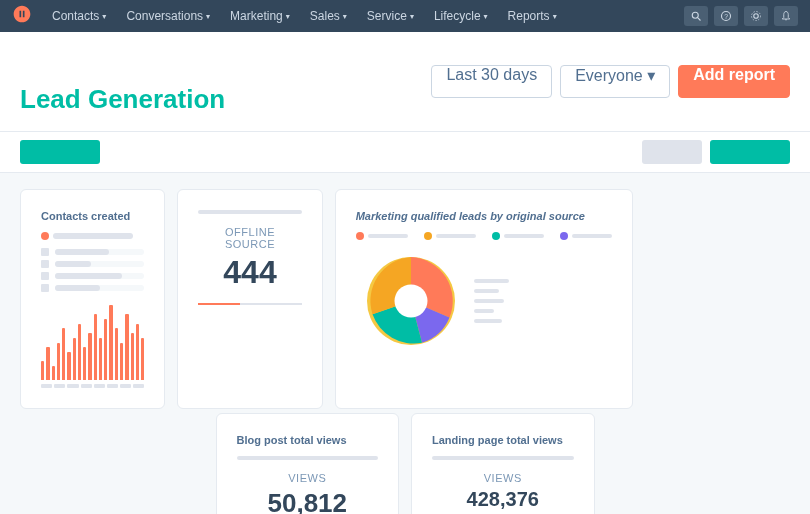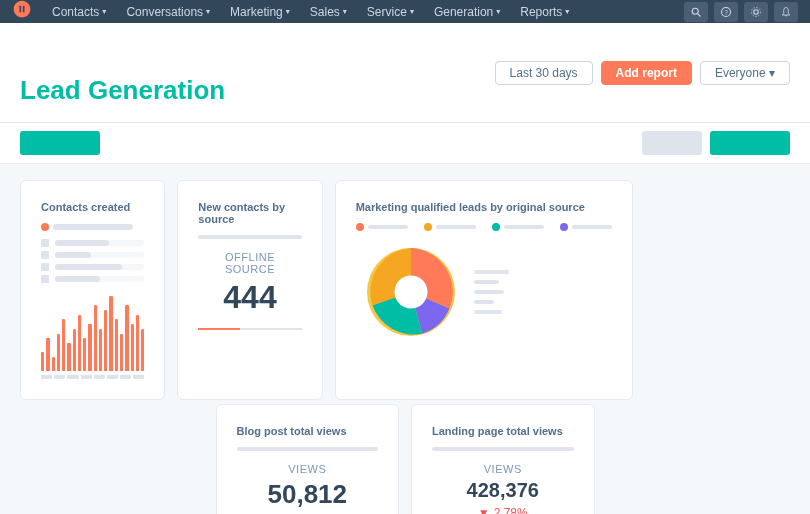--- a/index.html
+++ b/index.html
@@ -1,32 +1,32 @@
 <!DOCTYPE html>
 <html><head>
   <meta charset="utf-8">
   <style>
     * { box-sizing: border-box; margin: 0; padding: 0; }
     body { font-family: -apple-system, BlinkMacSystemFont, 'Segoe UI', Helvetica, Arial, sans-serif; background: #f5f8fa; width: 810px; min-height: 514px; overflow-x: hidden; }
 
     
-    .top-nav { background: #33475b; height: 23px; display: flex; align-items: center; padding: 0 12px; gap: 4px; }
+    .top-nav { background: #33475b; height: 32px; display: flex; align-items: center; padding: 0 12px; gap: 4px; }
     .nav-logo { color: #ff7a59; font-size: 18px; font-weight: bold; margin-right: 8px; }
     .nav-item { color: #cbd6e2; font-size: 12px; padding: 4px 8px; display: flex; align-items: center; gap: 3px; cursor: pointer; border-radius: 3px; }
     .nav-chevron { font-size: 8px; }
     .nav-spacer { flex: 1; }
     .nav-icons { display: flex; gap: 6px; align-items: center; }
     .nav-icon-btn { width: 24px; height: 20px; background: #4a5f73; border-radius: 3px; display: flex; align-items: center; justify-content: center; cursor: pointer; }
     .nav-icon-btn svg { width: 12px; height: 12px; fill: #cbd6e2; }
 
     
     .page-header { background: #fff; padding: 16px 20px; border-bottom: 1px solid #e5eaf0; display: flex; align-items: center; }
     .page-title { font-size: 26px; font-weight: 600; color: #00bda5; flex: 1; margin-top: 36px; }
     .header-actions { display: flex; gap: 8px; align-items: center; }
-    .header-btn { height: 24px; padding: 0 14px; border: 1px solid #cbd6e2; background: #fff; border-radius: 4px; font-size: 12px; color: #516f90; cursor: pointer; display: flex; align-items: center; gap: 4px; }
+    .header-btn { height: 33px; padding: 0 14px; border: 1px solid #cbd6e2; background: #fff; border-radius: 4px; font-size: 16px; color: #516f90; cursor: pointer; display: flex; align-items: flex-start; gap: 4px; }
     .header-btn-primary { background: #ff7a59; border-color: #ff7a59; color: #fff; font-weight: 600; }
 
     
     .toolbar { background: #fff; padding: 8px 20px; border-bottom: 1px solid #e5eaf0; display: flex; align-items: center; gap: 8px; }
     .toolbar-filter { height: 24px; width: 80px; background: #00bda5; border-radius: 3px; }
     .toolbar-spacer { flex: 1; }
     .toolbar-filter-right { height: 24px; width: 60px; background: #dfe3eb; border-radius: 3px; }
     .toolbar-filter-right2 { height: 24px; width: 80px; background: #00bda5; border-radius: 3px; }
 
     
@@ -56,21 +56,21 @@
     .stat-card { display: flex; flex-direction: column; }
     .stat-source-label { font-size: 11px; color: #7c98b6; text-align: center; letter-spacing: 0.5px; text-transform: uppercase; margin-bottom: 4px; }
     .stat-value { font-size: 32px; font-weight: 700; color: #33475b; text-align: center; margin-bottom: 4px; }
     .stat-change { display: flex; align-items: center; justify-content: center; gap: 4px; font-size: 12px; }
     .stat-change.up { color: #00bda5; }
     .stat-change.down { color: #f2545b; }
     .stat-divider { height: 2px; background: linear-gradient(to right, #ff7a59 40%, #dfe3eb 40%); margin: 8px 0; }
     .stat-header-bar-filled { height: 4px; background: #dfe3eb; border-radius: 2px; margin-bottom: 12px; width: 100%; }
 
     
-    .pie-card { grid-column: span 1; }
+    .pie-card { grid-column: span 1; font-style: italic; }
     .pie-legend { margin-bottom: 6px; }
     .pie-legend-row { display: flex; align-items: center; gap: 4px; margin-bottom: 3px; }
     .pie-dot { width: 8px; height: 8px; border-radius: 50%; }
     .pie-dot-label { height: 4px; width: 40px; background: #dfe3eb; border-radius: 2px; }
     .pie-container { display: flex; align-items: center; gap: 8px; }
     .pie-svg { width: 110px; height: 110px; flex-shrink: 0; }
     .pie-right-legend { display: flex; flex-direction: column; gap: 6px; }
     .pie-right-item { display: flex; align-items: center; gap: 4px; }
     .pie-right-bar { height: 4px; width: 35px; background: #dfe3eb; border-radius: 2px; }
 
@@ -101,21 +101,21 @@
   </div>
   <div class="nav-item">
     <span>Sales</span>
     <span class="nav-chevron">▾</span>
   </div>
   <div class="nav-item">
     <span>Service</span>
     <span class="nav-chevron">▾</span>
   </div>
   <div class="nav-item">
-    <span>Generation</span>
+    <span>Lifecycle</span>
     <span class="nav-chevron">▾</span>
   </div>
   <div class="nav-item">
     <span>Reports</span>
     <span class="nav-chevron">▾</span>
   </div>
   <div class="nav-spacer"></div>
   <div class="nav-icons">
     <div class="nav-icon-btn">
       <svg viewBox="0 0 16 16">
@@ -143,25 +143,25 @@
     </div>
   </div>
 </nav>
 
 <div class="page-header">
   <h1 class="page-title">Lead Generation</h1>
   <div class="header-actions">
     <button class="header-btn">
       <span>Last 30 days</span>
     </button>
+    <button class="header-btn">
+      <span>Everyone ▾</span>
+    </button>
     <button class="header-btn header-btn-primary">
       <span>Add report</span>
-    </button>
-    <button class="header-btn">
-      <span>Everyone ▾</span>
     </button>
   </div>
 </div>
 
 <div class="toolbar">
   <div class="toolbar-filter"></div>
   <div class="toolbar-spacer"></div>
   <div class="toolbar-filter-right"></div>
   <div class="toolbar-filter-right2"></div>
 </div>
@@ -230,21 +230,20 @@
           <div class="x-label"></div>
         <div class="x-label"></div>
           <div class="x-label"></div>
           <div class="x-label"></div>
         <div class="x-label"></div>
           <div class="x-label"></div>
       </div>
     </div>
 
     <div class="card stat-card">
-      <div class="card-title">New contacts by source</div>
       <div class="stat-header-bar-filled"></div>
       <div class="stat-source-label">OFFLINE SOURCE</div>
       <div class="stat-value">444</div>
       <div class="stat-divider"></div>
     </div>
 
 
     <div class="card pie-card">
       <div class="card-title">Marketing qualified leads by original source</div>
       <div class="pie-legend">

